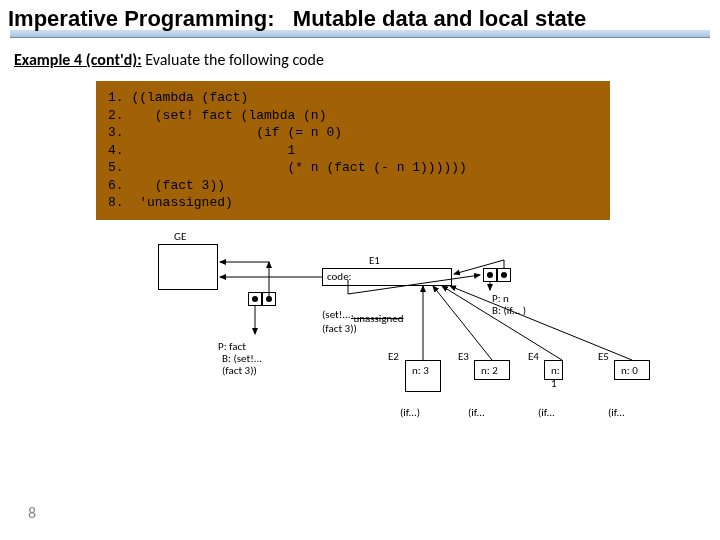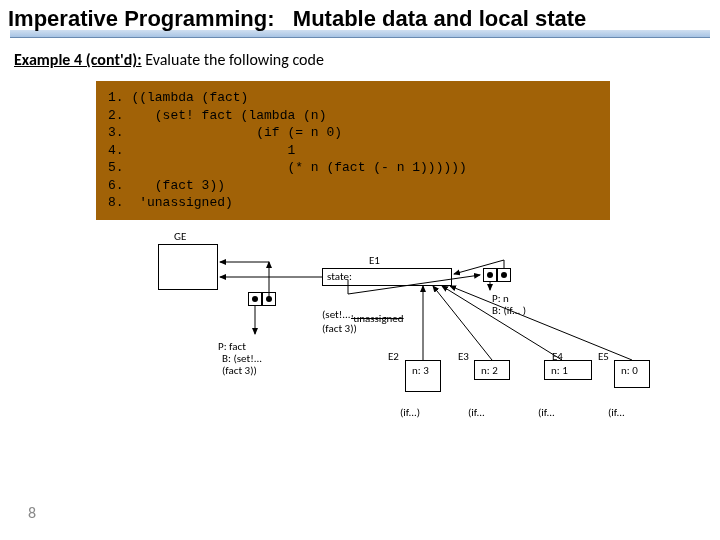--- a/index.html
+++ b/index.html
@@ -49,21 +49,21 @@
   <div class="cell" style="left:118px; top:62px;"></div>
   <div class="cell" style="left:132px; top:62px;"></div>
   <div class="dot" style="left:122px; top:66px;"></div>
   <div class="dot" style="left:136px; top:66px;"></div>
   <div class="lbl" style="left:88px; top:110px;">P: fact</div>
   <div class="lbl" style="left:92px; top:122px;">B: (set!...</div>
   <div class="lbl" style="left:92px; top:134px;">      (fact 3))</div>
 
   <div class="lbl" style="left:195px; top:24px;padding-left:44px;">E1</div>
   <div class="box" style="left:192px; top:38px; width:130px; height:18px;">
-    <span class="lbl" style="left:4px; top:1px;">state:</span>
+    <span class="lbl" style="left:4px; top:1px;">code:</span>
     <span class="lbl strike" style="left:28px; top:1px;margin-top:42px;">'unassigned</span>
   </div>
   <div class="lbl" style="left:192px; top:78px;">(set!...</div>
   <div class="lbl" style="left:192px; top:92px;">(fact 3))</div>
 
   <div class="cell" style="left:353px; top:38px;"></div>
   <div class="cell" style="left:367px; top:38px;"></div>
   <div class="dot" style="left:357px; top:42px;"></div>
   <div class="dot" style="left:371px; top:42px;"></div>
   <div class="lbl" style="left:362px; top:62px;">P: n</div>
@@ -74,28 +74,28 @@
       <span class="lbl" style="left:6px; top:3px;">n: 3</span>
     </div>
   <div class="lbl" style="left:270px; top:176px;">(if...)</div>
 
   <div class="lbl" style="left:328px; top:120px;">E3</div>
   <div class="box" style="left:344px; top:130px; width:36px; height:20px;">
       <span class="lbl" style="left:6px; top:3px;">n: 2</span>
     </div>
   <div class="lbl" style="left:338px; top:176px;">(if...</div>
 
-  <div class="lbl" style="left:398px; top:120px;margin-left:24px;">E4</div>
-  <div class="box" style="left:414px; top:130px; width:48px; height:20px;">
+  <div class="lbl" style="left:398px; top:120px;">E4</div>
+  <div class="box" style="left:414px; top:130px; width:19px; height:20px;">
       <span class="lbl" style="left:6px; top:3px;">n: 1</span>
     </div>
   <div class="lbl" style="left:408px; top:176px;">(if...</div>
 
   <div class="lbl" style="left:468px; top:120px;">E5</div>
-  <div class="box" style="left:484px; top:130px; width:36px; height:28px;">
+  <div class="box" style="left:484px; top:130px; width:36px; height:20px;">
       <span class="lbl" style="left:6px; top:3px;">n: 0</span>
     </div>
   <div class="lbl" style="left:478px; top:176px;">(if...</div>
 
   <svg class="arrows">
     <defs>
         <marker id="ah" markerWidth="7" markerHeight="7" refX="6" refY="3" orient="auto">
           <path d="M0,0 L7,3 L0,6 Z" fill="#000"></path>
         </marker>
       </defs>

